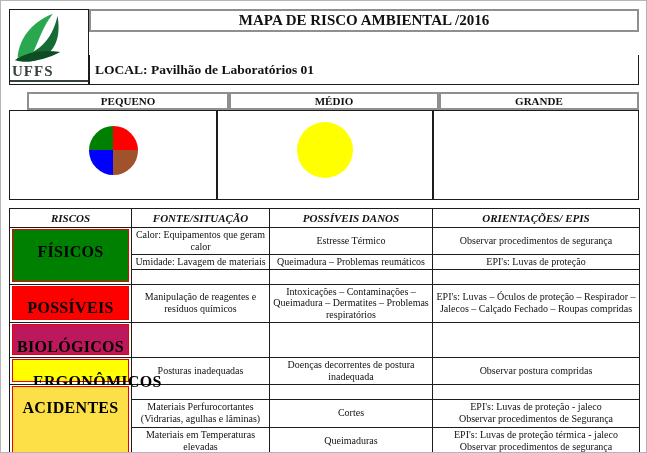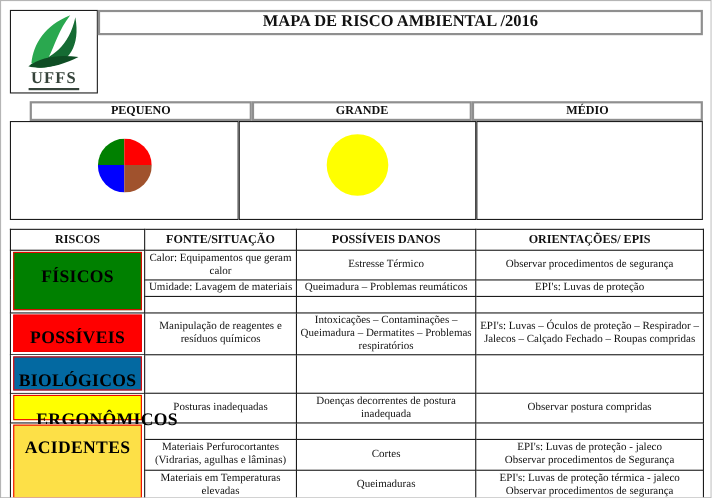--- a/index.html
+++ b/index.html
@@ -1,42 +1,42 @@
 <!DOCTYPE html>
 <html><head>
 <meta charset="utf-8">
 <style>
   html,body{margin:0;padding:0;background:#fff;}
   body{font-family:"Liberation Serif","DejaVu Serif",serif;color:#111;}
   .page{position:relative;width:647px;height:453px;background:#fff;border:1px solid #b5b5b5;box-sizing:border-box;overflow:hidden;}
 
   
   .header-wrap{position:absolute;left:8px;top:8px;width:630px;height:76px;display:flex;}
-  .logo-cell{width:80px;box-sizing:border-box;border:1px solid #1c1c1c;display:flex;flex-direction:column;align-items:center;justify-content:center;background:#fff;}
+  .logo-cell{width:80px;box-sizing:border-box;border:1px solid #1c1c1c;display:flex;flex-direction:column;justify-content:center;background:#fff;}
   .logo-text{font-weight:bold;font-size:15px;letter-spacing:1px;color:#35433a;border-bottom:2px solid #35433a;line-height:1.05;padding:0 2px;}
   .header-right{flex:1;display:flex;flex-direction:column;gap:23px;}
   .title-row{height:23px;box-sizing:border-box;border:2px solid #8f8f8f;display:flex;align-items:center;justify-content:center;font-weight:bold;font-size:15px;background:#fff;}
   .info-row{flex:1;box-sizing:border-box;border:1px solid #1c1c1c;border-top:none;display:flex;align-items:center;padding-left:5px;font-weight:bold;font-size:13.5px;background:#fff;}
 
   
   .sizes{position:absolute;left:8px;top:91px;width:630px;}
   .sizes-head{display:flex;padding-left:18px;}
   .sizes-head .hcell{box-sizing:border-box;border:2px solid #8f8f8f;height:18px;display:flex;align-items:center;justify-content:center;font-weight:bold;font-size:11px;background:#fff;}
   .sizes-body{display:flex;}
   .sizes-body .bcell{box-sizing:border-box;border:1px solid #1c1c1c;border-top:1px solid #1c1c1c;height:90px;display:flex;align-items:center;justify-content:center;background:#fff;}
   .c1{width:208px;} .c2{width:216px;} .c3{width:206px;}
   .quad-circle{width:49px;height:49px;border-radius:50%;overflow:hidden;position:relative;margin-bottom:10px;}
   .quad-circle div{position:absolute;width:50%;height:50%;}
   .q-tl{top:0;left:0;} .q-tr{top:0;right:0;} .q-bl{bottom:0;left:0;} .q-br{bottom:0;right:0;}
   .yellow-circle{width:56px;height:56px;border-radius:50%;margin-bottom:10px;}
 
   
   table.risk-table{position:absolute;left:8px;top:207px;width:630px;border-collapse:collapse;table-layout:fixed;}
   table.risk-table td{border:1px solid #1c1c1c;font-size:10px;line-height:1.18;text-align:center;vertical-align:middle;padding:1px 2px;white-space:pre-line;background:#fff;box-sizing:border-box;}
-  tr.thead td{font-weight:bold;font-size:11px;height:19px;white-space:normal;}
+  tr.thead td{font-weight:bold;font-size:11px;height:19px;white-space:normal;font-style:italic;}
   tr.h15{height:15px;} tr.h30{height:30px;} tr.h35{height:35px;} tr.h28{height:28px;}
   td.cat{position:relative;padding:0;}
   .block{position:absolute;top:1px;left:2px;right:2px;bottom:2px;border:1px solid #ee0000;display:block;text-align:center;}
   .block span{font-weight:bold;font-size:16px;color:#000;display:inline-block;padding-top:1px;letter-spacing:.3px;}
 </style>
 </head>
 <body>
 
 <div class="page">
 
@@ -44,28 +44,29 @@
     <div class="logo-cell">
       <svg width="56" height="52" viewBox="0 0 58 56">
         <path d="M6 50 C 28 44 44 32 50 4 C 55 32 44 49 22 53 C 14 54 8 53 6 50 Z" fill="#156b33"></path>
         <path d="M7 49 C 9 30 20 12 45 2 C 34 16 30 31 24 43 C 18 50 11 51 7 49 Z" fill="#2aa84f"></path>
         <path d="M4 52 C 16 43 34 40 53 43 C 38 51 17 56 4 52 Z" fill="#0e4d24"></path>
       </svg>
       <div class="logo-text">UFFS</div>
     </div>
     <div class="header-right">
       <div class="title-row">MAPA DE RISCO AMBIENTAL /2016</div>
+      <div class="info-row">LOCAL: Pavilhão de Laboratórios 01</div>
     </div>
   </div>
 
   <div class="sizes">
     <div class="sizes-head">
       <div class="hcell c1">PEQUENO</div>
+      <div class="hcell c2">MÉDIO</div>
       <div class="hcell c3">GRANDE</div>
-      <div class="hcell c2">MÉDIO</div>
     </div>
     <div class="sizes-body">
       <div class="bcell c1">
         <div class="quad-circle">
           <div class="q-tl" style="background-color: rgb(0, 128, 0);"></div>
           <div class="q-tr" style="background-color: rgb(255, 0, 0);"></div>
           <div class="q-bl" style="background-color: rgb(0, 0, 255);"></div>
           <div class="q-br" style="background-color: rgb(160, 82, 45);"></div>
         </div>
       </div>
@@ -118,21 +119,21 @@
             <span>POSSÍVEIS</span>
           </div>
         </td>
         <td>Manipulação de reagentes e resíduos químicos</td>
         <td>Intoxicações – Contaminações – Queimadura – Dermatites – Problemas respiratórios</td>
         <td>EPI's: Luvas – Óculos de proteção – Respirador – Jalecos – Calçado Fechado – Roupas compridas</td>
       </tr>
 
       <tr class="h35">
         <td class="cat">
-          <div class="block" style="background-color: #0369a1;">
+          <div class="block" style="background-color: #be185d;">
             <span>BIOLÓGICOS</span>
           </div>
         </td>
         <td></td>
         <td></td>
         <td></td>
       </tr>
 
       <tr class="h15">
         <td class="cat">

